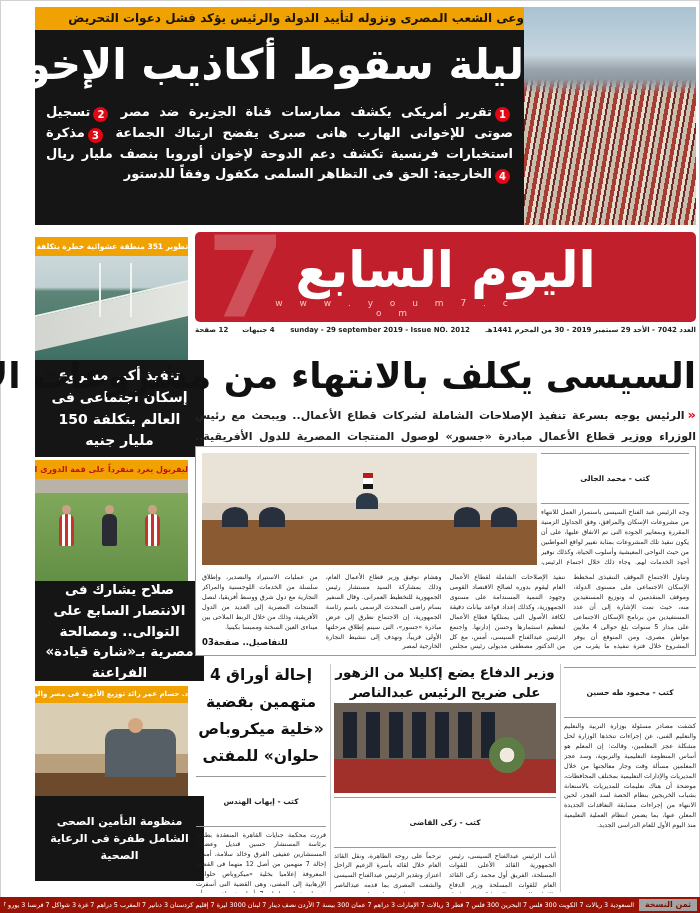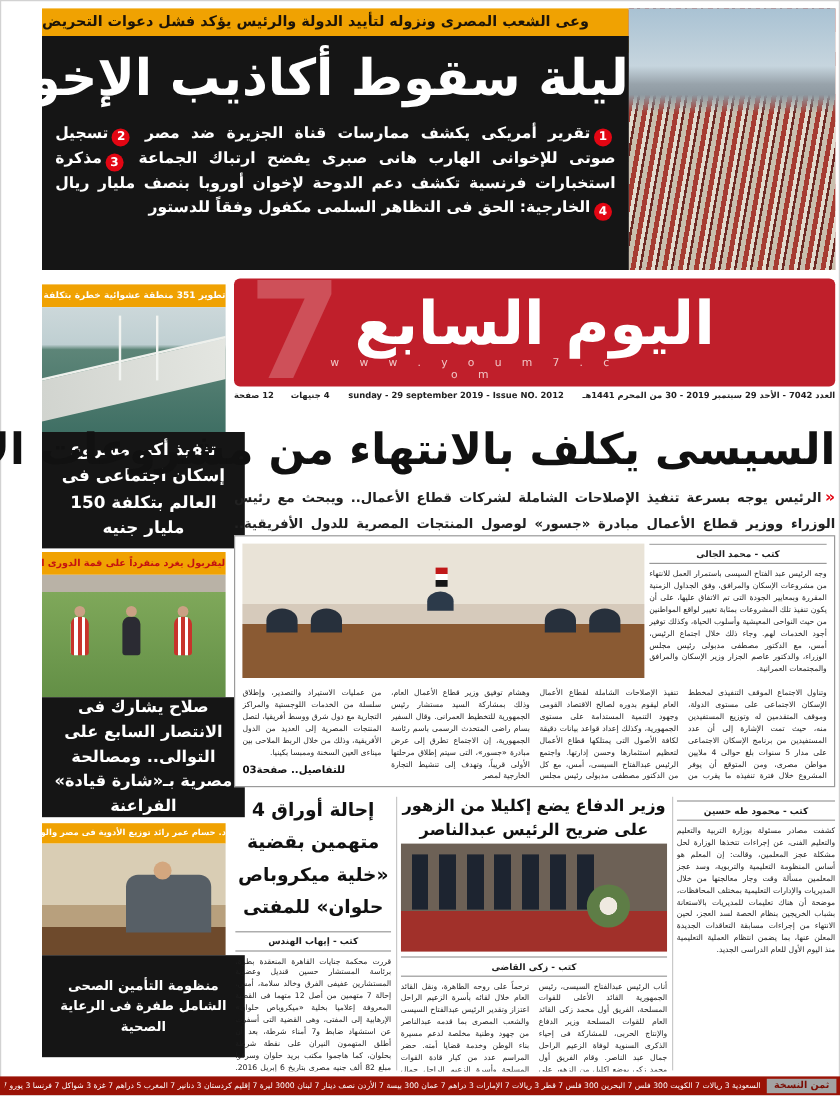--- a/index.html
+++ b/index.html
@@ -3,21 +3,21 @@
 <meta charset="utf-8">
 <style>
   * { margin:0; padding:0; box-sizing:border-box; }
   body { background:#e9e9e9; font-family:"DejaVu Sans", sans-serif; }
   #page { position:relative; width:700px; height:913px; background:#fff; margin:0 auto;
           overflow:hidden; box-shadow: inset 0 0 0 1px #d2d2d2; }
 
   
   .top-banner { position:absolute; left:35px; top:7px; width:489px; height:37px;
     background:#f0a202; color:#1d1408; font-weight:bold; font-size:12px; line-height:23px;
-    text-align:left; direction:rtl; white-space:nowrap; overflow:hidden; }
+    text-align:right; direction:rtl; white-space:nowrap; overflow:hidden; }
   .hl-box { position:absolute; left:35px; top:30px; width:489px; height:195px; background:#151515; }
   .main-hl { color:#fff; font-weight:bold; font-size:42px; line-height:70px; text-align:center;
     direction:rtl; white-space:nowrap; overflow:hidden; }
   .points { margin:2px 11px 0; color:#fff; font-weight:bold; font-size:13px; line-height:1.6;
     direction:rtl; text-align:justify; }
   .badge { display:inline-flex; width:15px; height:15px; border-radius:50%; background:#e30613;
     color:#fff; font-size:10px; line-height:15px; justify-content:center; align-items:center;
     margin:0 3px; vertical-align:-2px; font-weight:bold; }
 
   .crowd-photo { position:absolute; left:524px; top:7px; width:172px; height:218px;
@@ -87,21 +87,21 @@
   .lead-photo { position:absolute; left:6px; top:6px; width:335px; height:112px;
     background:linear-gradient(180deg,#e9e3d7 0 45%,#d6cabb 45% 60%,#8a5a33 60% 100%); overflow:hidden; }
   .flag { position:absolute; left:48%; top:18%; width:10px; height:16px;
     background:linear-gradient(180deg,#c01818 0 33%,#fff 33% 66%,#151515 66%); }
   .fig { position:absolute; bottom:34%; width:26px; height:20px; background:#27303c;
     border-radius:50% 50% 0 0; }
   .fl1 { left:6%; } .fl2 { left:17%; } .fr1 { right:6%; } .fr2 { right:17%; }
   .figc { position:absolute; left:46%; top:36%; width:22px; height:16px; background:#2c3a4a; border-radius:50% 50% 0 0; }
   .lead-side { position:absolute; right:6px; top:6px; width:148px; height:112px; overflow:hidden; }
   .byline { text-align:center; font-size:7.5px; font-weight:bold; color:#222;
-    border-top:1px solid #999; border-bottom:1px solid #999; padding:3px 0; margin-bottom:4px; direction:rtl; }
+    border-top:1px solid #999; border-bottom:1px solid #999; padding:20px 0; margin-bottom:4px; direction:rtl; }
   .small-body { font-size:6.4px; line-height:1.55; text-align:justify; direction:rtl; color:#1e1e1e; }
   .lead-cols { position:absolute; left:6px; right:6px; top:126px; bottom:5px; display:flex;
     flex-direction:row-reverse; gap:8px; overflow:hidden; }
   .lead-cols .col { flex:1; overflow:hidden; }
   .more-ref { font-weight:bold; font-size:8.5px; text-align:left; margin-top:4px; direction:rtl; color:#111; }
 
   
   .vsep { position:absolute; top:664px; height:228px; width:1px; background:#c9c9c9; }
   .vs1 { left:330px; } .vs2 { left:560px; }
   .art { position:absolute; top:662px; height:231px; overflow:hidden; }

